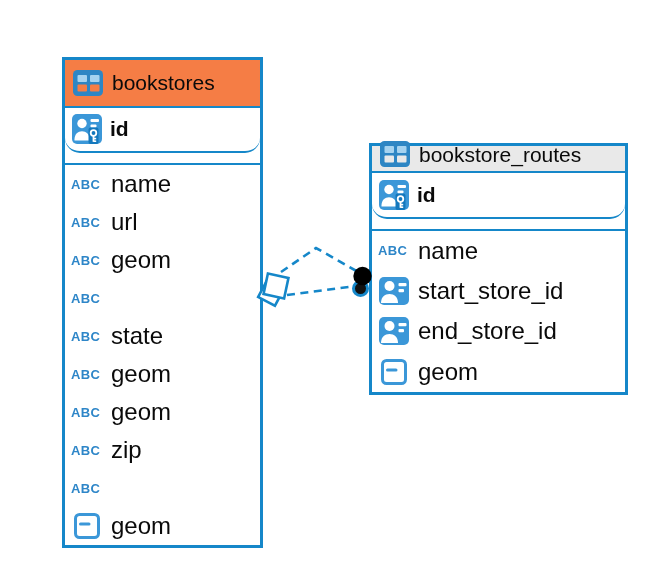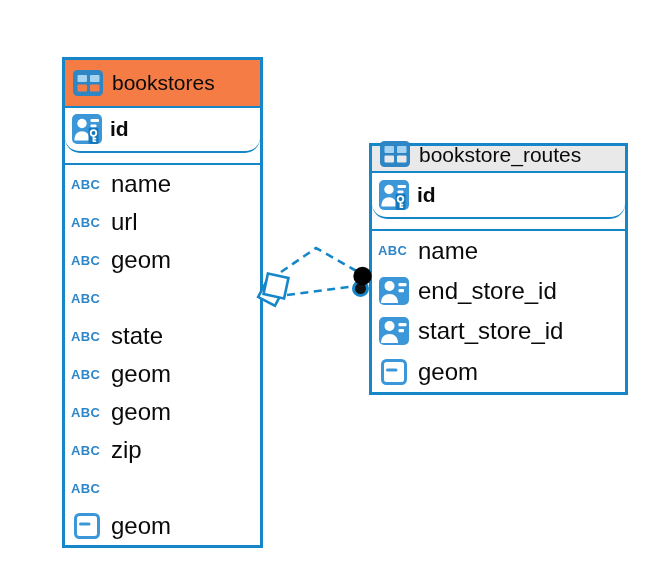--- a/index.html
+++ b/index.html
@@ -182,33 +182,33 @@
       <div class="colrow">
         <span class="iconbox">
           <svg width="30" height="28" viewBox="0 0 30 28">
             <rect width="30" height="28" rx="5" fill="#3b97d8"></rect>
             <circle cx="10.5" cy="9" r="5" fill="#fff"></circle>
             <path d="M2 26 c0-6 3.8-9 8.5-9 s8.5 3 8.5 9 z" fill="#fff"></path>
             <rect x="19.5" y="6" width="8" height="3.2" rx="1" fill="#fff"></rect>
             <rect x="19.5" y="12" width="5.5" height="3.2" rx="1" fill="#fff"></rect>
           </svg>
         </span>
-        <span class="cname">end_store_id</span>
+        <span class="cname">start_store_id</span>
       </div>
       <div class="colrow">
         <span class="iconbox">
           <svg width="30" height="28" viewBox="0 0 30 28">
             <rect width="30" height="28" rx="5" fill="#3b97d8"></rect>
             <circle cx="10.5" cy="9" r="5" fill="#fff"></circle>
             <path d="M2 26 c0-6 3.8-9 8.5-9 s8.5 3 8.5 9 z" fill="#fff"></path>
             <rect x="19.5" y="6" width="8" height="3.2" rx="1" fill="#fff"></rect>
             <rect x="19.5" y="12" width="5.5" height="3.2" rx="1" fill="#fff"></rect>
           </svg>
         </span>
-        <span class="cname">start_store_id</span>
+        <span class="cname">end_store_id</span>
       </div>
       <div class="colrow">
         <span class="iconbox">
           <svg width="26" height="26" viewBox="0 0 26 26">
             <rect x="1.5" y="1.5" width="23" height="23" rx="4" fill="#fff" stroke="#3b97d8" stroke-width="3"></rect>
             <line x1="6.5" y1="11" x2="15" y2="11" stroke="#3b97d8" stroke-width="3" stroke-linecap="round"></line>
           </svg>
         </span>
         <span class="cname">geom</span>
       </div>

